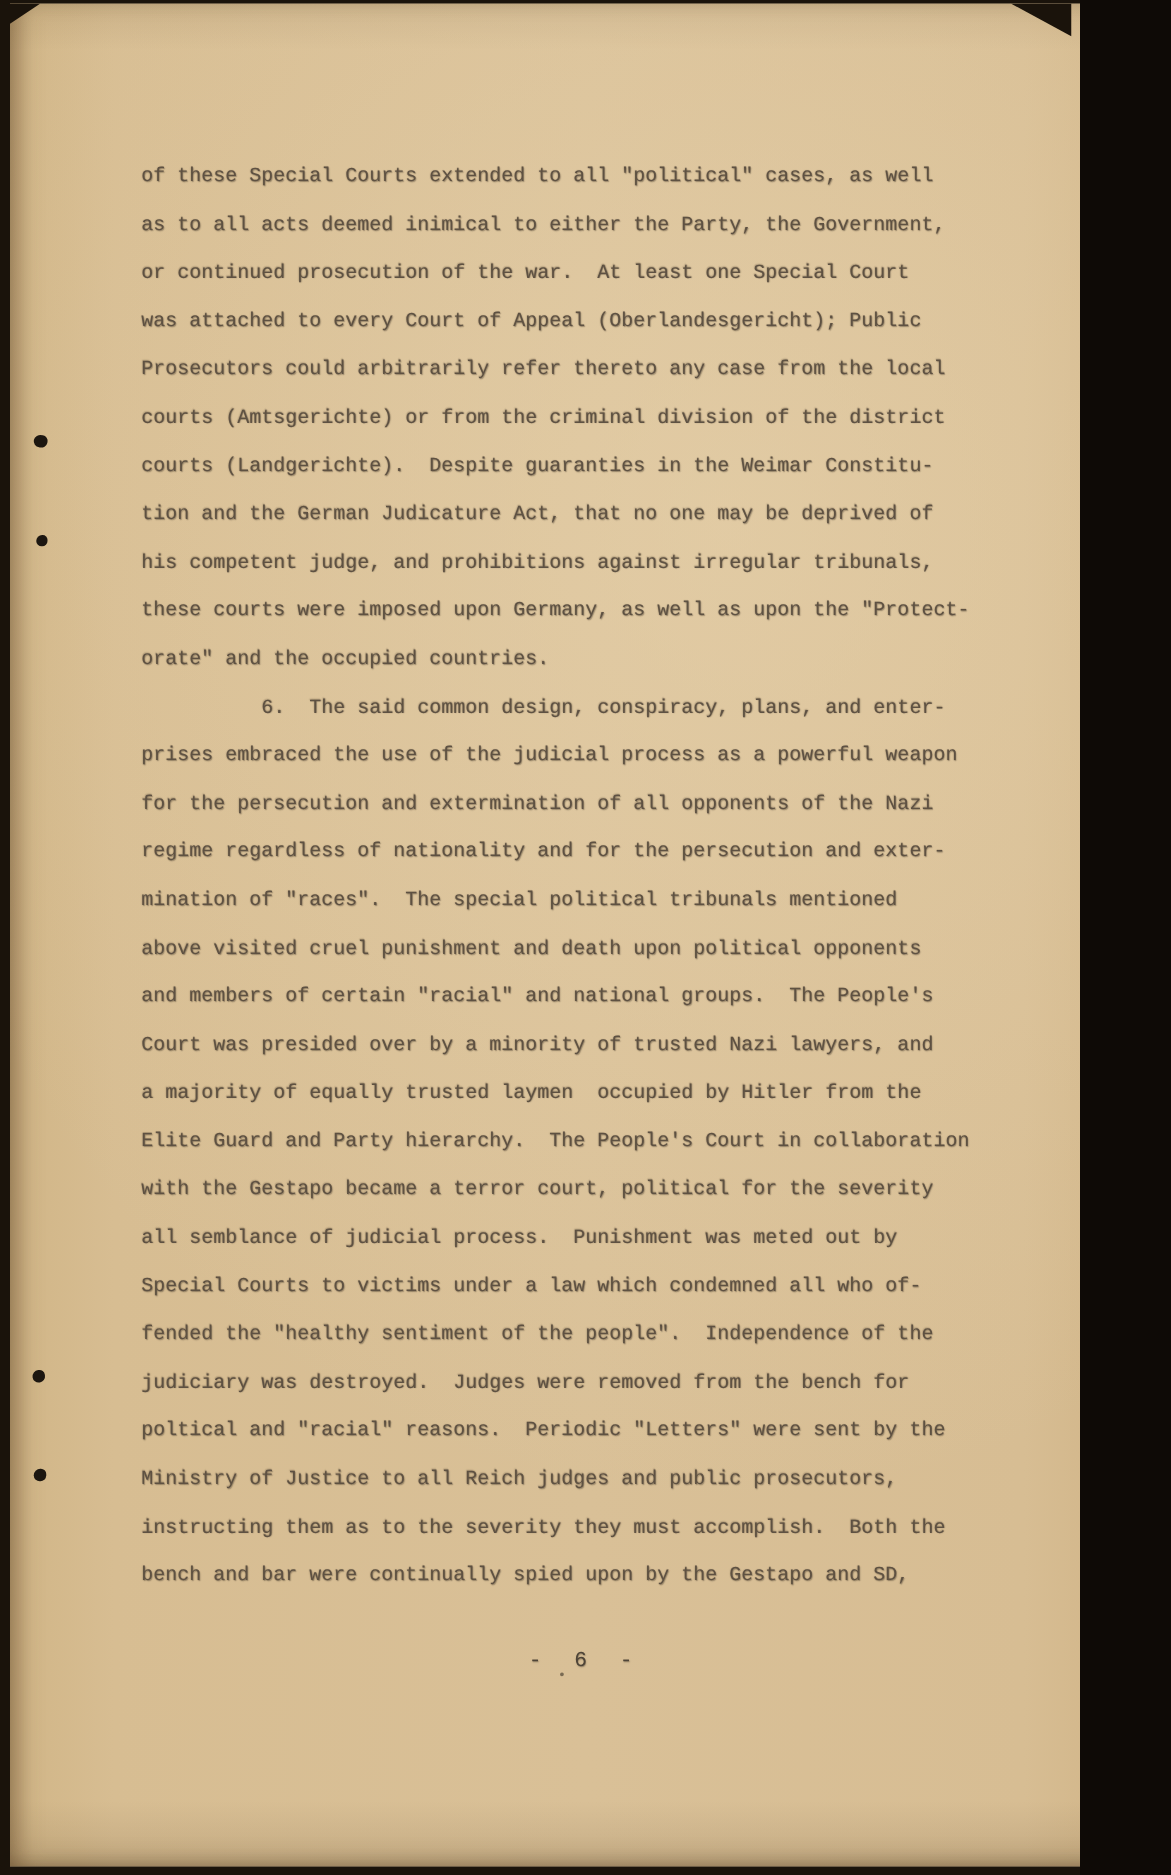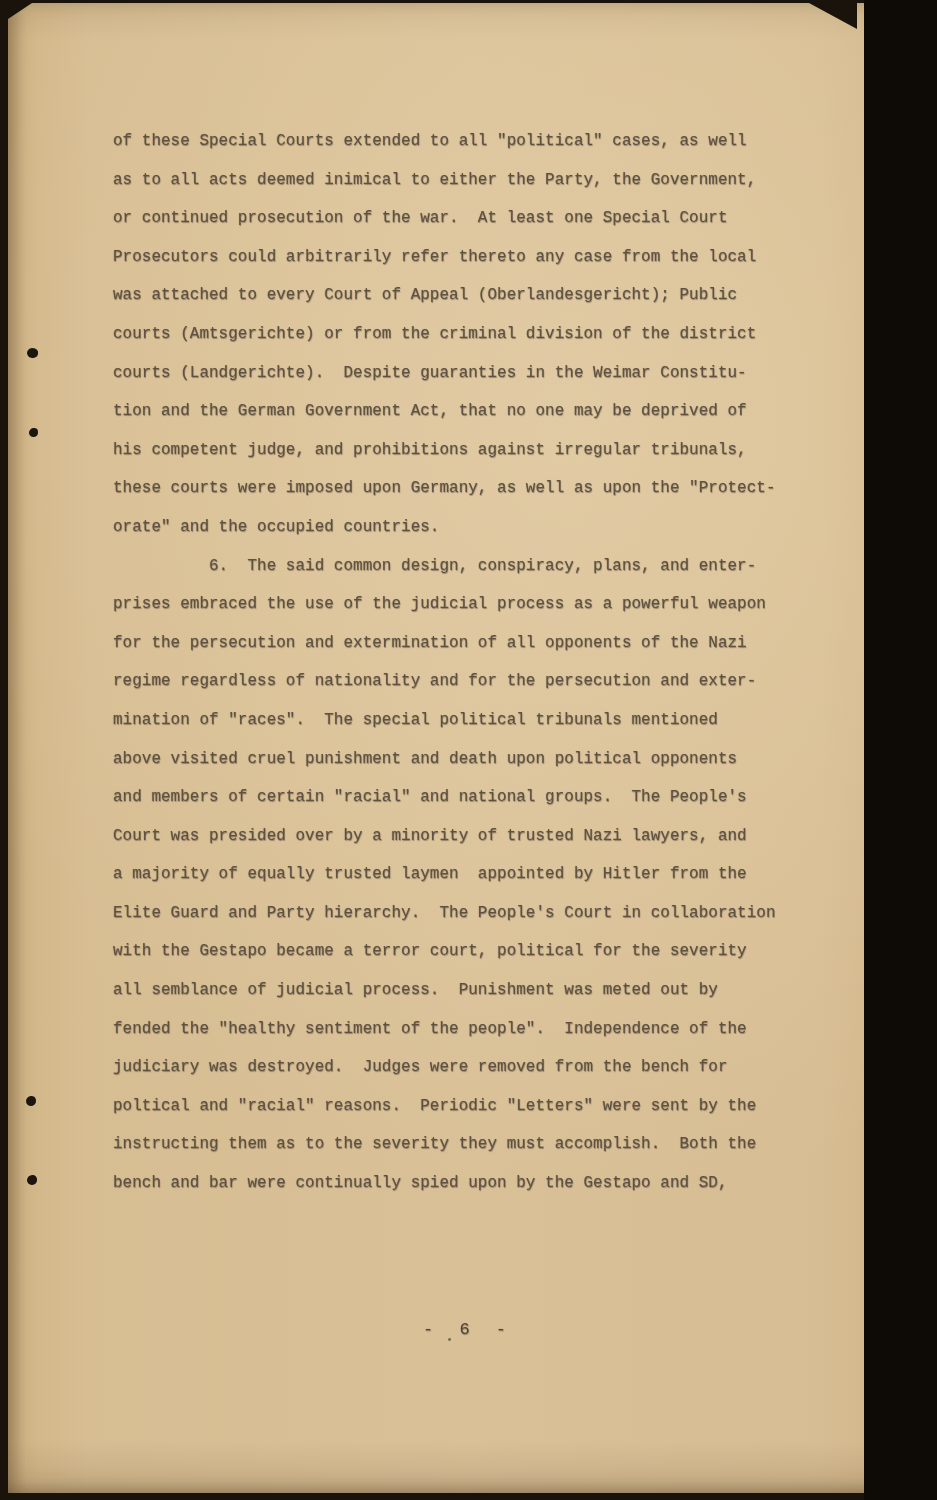--- a/index.html
+++ b/index.html
@@ -65,43 +65,45 @@
 
 <div class="scan">
   <div class="paper"></div>
   <div class="corner-wedge-tl"></div>
   <div class="corner-wedge-tr"></div>
 
   <div class="textblock">
     <div class="line">of these Special Courts extended to all "political" cases, as well</div>
     <div class="line">as to all acts deemed inimical to either the Party, the Government,</div>
     <div class="line">or continued prosecution of the war.  At least one Special Court</div>
+    <div class="line">was attached to every Court of Appeal (Oberlandesgericht); Public</div>
     <div class="line">Prosecutors could arbitrarily refer thereto any case from the local</div>
-    <div class="line">was attached to every Court of Appeal (Oberlandesgericht); Public</div>
     <div class="line">courts (Amtsgerichte) or from the criminal division of the district</div>
     <div class="line">courts (Landgerichte).  Despite guaranties in the Weimar Constitu-</div>
-    <div class="line">tion and the German Government Act, that no one may be deprived of</div>
+    <div class="line">tion and the German Judicature Act, that no one may be deprived of</div>
     <div class="line">his competent judge, and prohibitions against irregular tribunals,</div>
     <div class="line">these courts were imposed upon Germany, as well as upon the "Protect-</div>
     <div class="line">orate" and the occupied countries.</div>
     <div class="line">          6.  The said common design, conspiracy, plans, and enter-</div>
     <div class="line">prises embraced the use of the judicial process as a powerful weapon</div>
     <div class="line">for the persecution and extermination of all opponents of the Nazi</div>
     <div class="line">regime regardless of nationality and for the persecution and exter-</div>
     <div class="line">mination of "races".  The special political tribunals mentioned</div>
     <div class="line">above visited cruel punishment and death upon political opponents</div>
     <div class="line">and members of certain "racial" and national groups.  The People's</div>
     <div class="line">Court was presided over by a minority of trusted Nazi lawyers, and</div>
-    <div class="line">a majority of equally trusted laymen  appointed by Hitler from the</div>
+    <div class="line">a majority of equally trusted laymen  occupied by Hitler from the</div>
     <div class="line">Elite Guard and Party hierarchy.  The People's Court in collaboration</div>
     <div class="line">with the Gestapo became a terror court, political for the severity</div>
     <div class="line">all semblance of judicial process.  Punishment was meted out by</div>
+    <div class="line">Special Courts to victims under a law which condemned all who of-</div>
     <div class="line">fended the "healthy sentiment of the people".  Independence of the</div>
     <div class="line">judiciary was destroyed.  Judges were removed from the bench for</div>
     <div class="line">poltical and "racial" reasons.  Periodic "Letters" were sent by the</div>
+    <div class="line">Ministry of Justice to all Reich judges and public prosecutors,</div>
     <div class="line">instructing them as to the severity they must accomplish.  Both the</div>
     <div class="line">bench and bar were continually spied upon by the Gestapo and SD,</div>
   </div>
 
   <div class="page-number">- 6 -</div>
 
   <span class="speck d1"></span>
   <span class="speck d2"></span>
   <span class="speck d3"></span>
   <span class="speck d4"></span>

